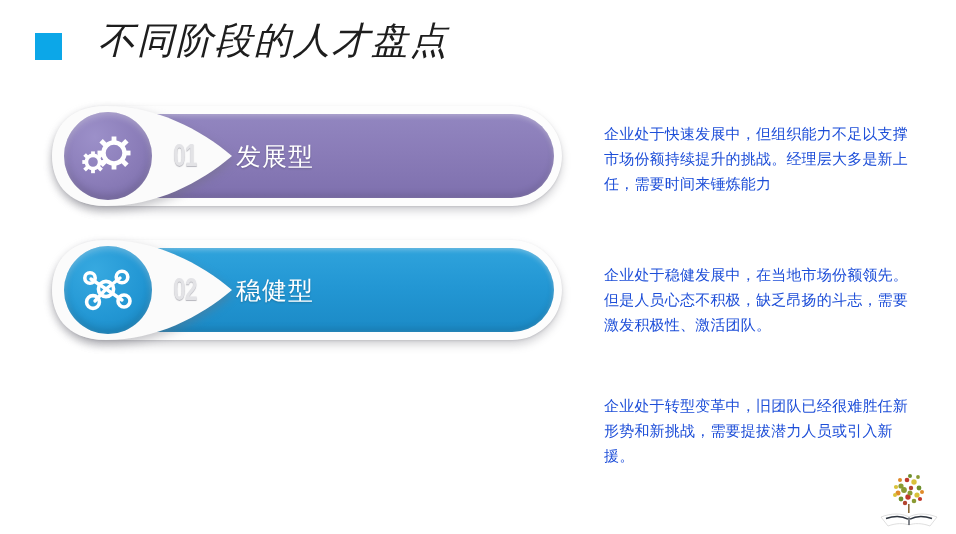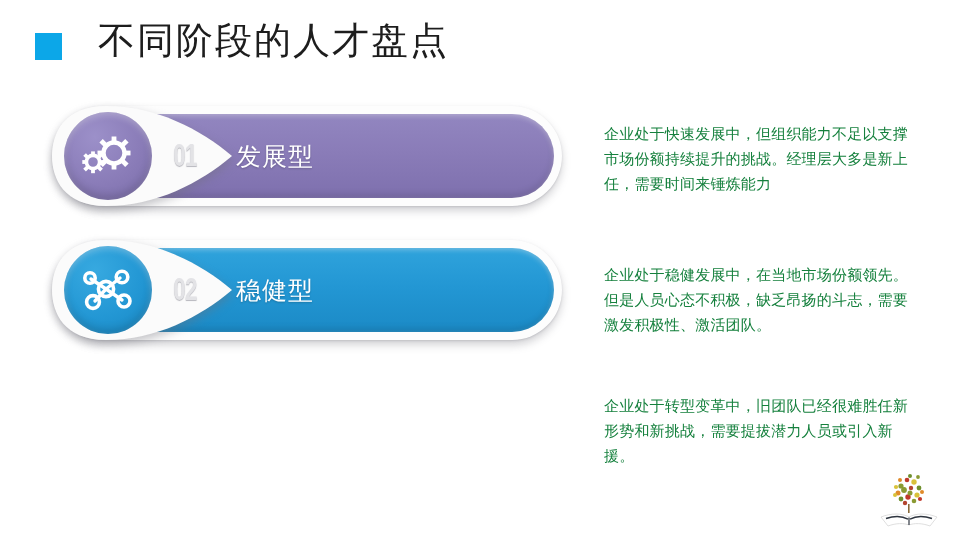--- a/index.html
+++ b/index.html
@@ -18,20 +18,21 @@
     overflow: hidden;
   }
 
   
   #header {
     position: absolute;
     left: 0;
     top: 0;
     width: 873px;
     height: 92px;
+    font-style: italic;
   }
   #title-bullet {
     position: absolute;
     left: 35px;
     top: 33px;
     width: 27px;
     height: 27px;
     background: #0ca7e8;
   }
   #page-title {
@@ -157,21 +158,21 @@
     text-shadow: 0 1px 2px rgba(0,0,0,0.22);
   }
 
   
   .desc {
     position: absolute;
     left: 604px;
     width: 310px;
     font-size: 15px;
     line-height: 25px;
-    color: #15803d;
+    color: #1d4ed8;
     letter-spacing: 0.2px;
   }
   .desc.d1 { top: 121px; }
   .desc.d2 { top: 262px; }
   .desc.d3 { top: 393px; }
 
   
   #logo {
     position: absolute;
     left: 874px;

